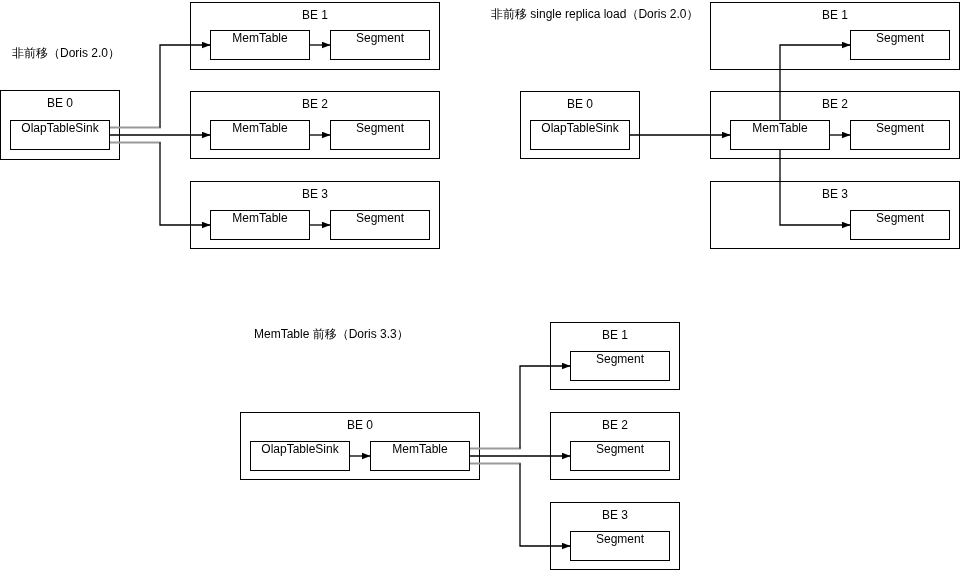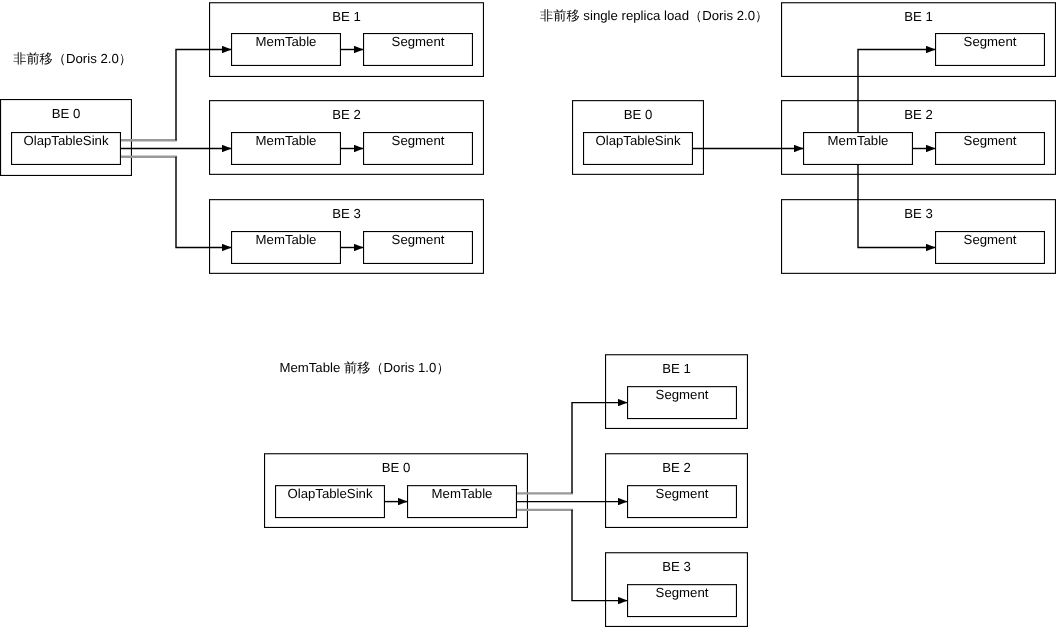--- a/index.html
+++ b/index.html
@@ -100,21 +100,21 @@
       <span>MemTable</span>
     </div>
     <div class="inner-box" style="left: 850px; top: 120px; width: 100px; height: 30px; border-color: rgb(0, 0, 0); background: rgb(255, 255, 255);">
       <span>Segment</span>
     </div>
     <div class="be-box" style="left: 710px; top: 181px; width: 250px; height: 68px; border-color: rgb(0, 0, 0); background: rgb(255, 255, 255);"></div>
     <div class="be-label" style="left: 710px; top: 187px; width: 250px;">BE 3</div>
     <div class="inner-box" style="left: 850px; top: 210px; width: 100px; height: 30px; border-color: rgb(0, 0, 0); background: rgb(255, 255, 255);">
       <span>Segment</span>
     </div>
-    <div class="diagram-title" style="left: 254px; top: 327px;">MemTable 前移（Doris 1.0）</div>
+    <div class="diagram-title" style="left: 254px; top: 327px;">MemTable 前移（Doris 3.3）</div>
     <div class="be-box" style="left: 240px; top: 412px; width: 240px; height: 68px; border-color: rgb(0, 0, 0); background: rgb(255, 255, 255);"></div>
     <div class="be-label" style="left: 240px; top: 418px; width: 240px;">BE 0</div>
     <div class="inner-box" style="left: 250px; top: 441px; width: 100px; height: 30px; border-color: rgb(0, 0, 0); background: rgb(255, 255, 255);">
       <span>OlapTableSink</span>
     </div>
     <div class="inner-box" style="left: 370px; top: 441px; width: 100px; height: 30px; border-color: rgb(0, 0, 0); background: rgb(255, 255, 255);">
       <span>MemTable</span>
     </div>
     <div class="be-box" style="left: 550px; top: 322px; width: 130px; height: 68px; border-color: rgb(0, 0, 0); background: rgb(255, 255, 255);"></div>
     <div class="be-label" style="left: 550px; top: 328px; width: 130px;">BE 1</div>

